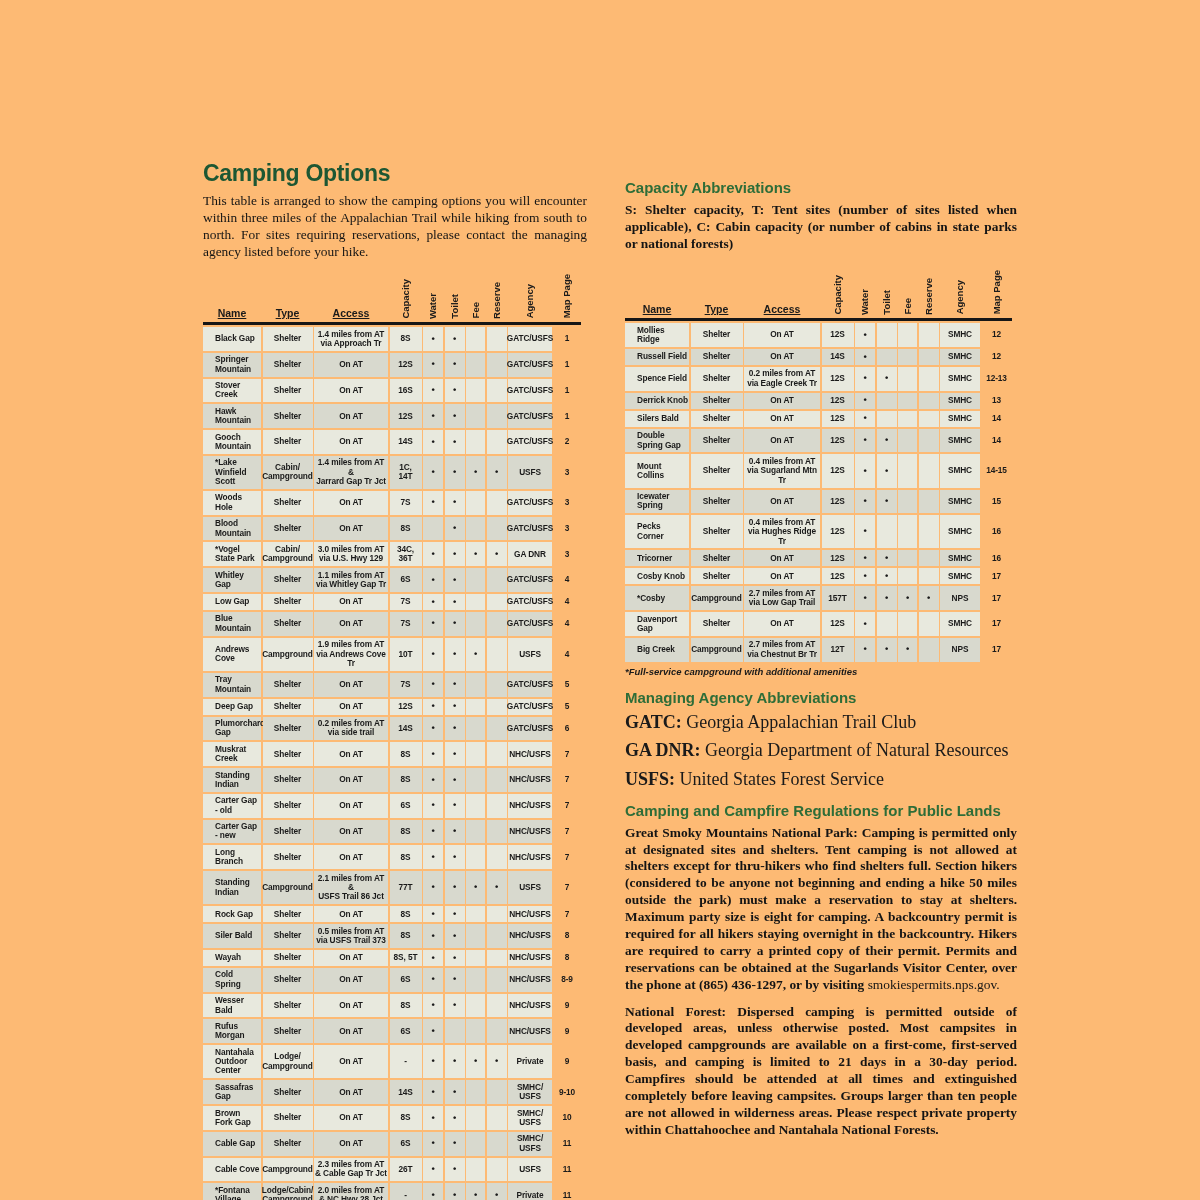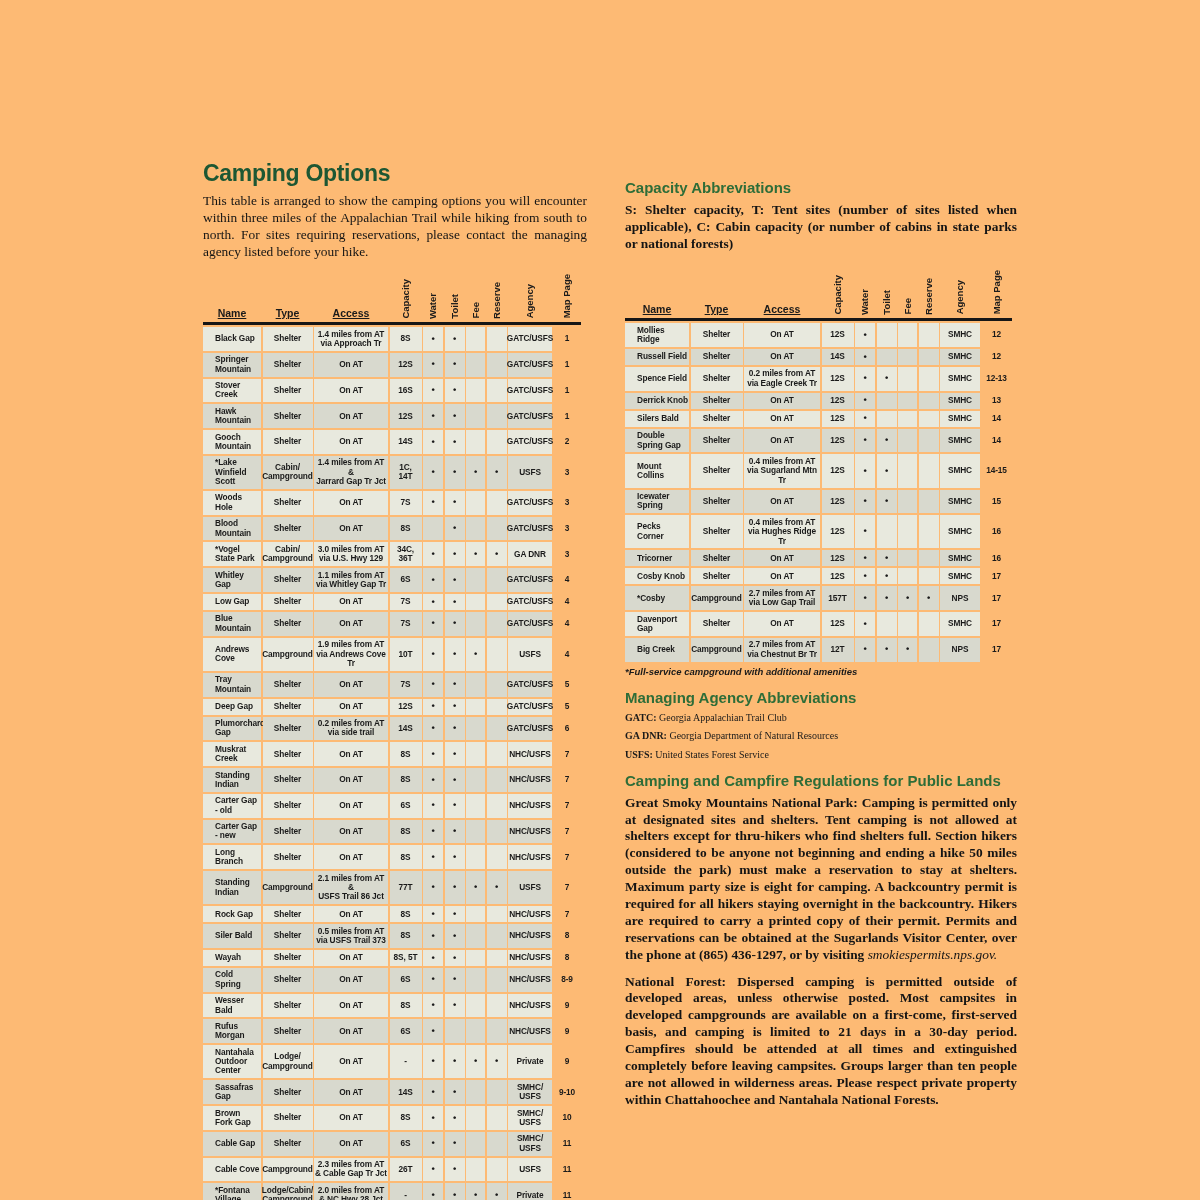--- a/index.html
+++ b/index.html
@@ -13,24 +13,24 @@
   .page-title{font-size:23px;font-weight:bold;color:var(--title_green,#1d5733);
               letter-spacing:-0.3px;margin:0 0 6px 0;}
   .section-title{font-size:15px;font-weight:bold;color:var(--heading_green,#2e6d38);
                  margin:12px 0 6px 0;}
   .section-title.first{margin-top:19px;}
 
   
   .serif{font-family:"Liberation Serif",serif;font-size:13.4px;line-height:1.26;
          text-align:justify;margin:0 0 8px 0;color:#141414;}
   .serif .b{font-weight:bold;}
-  .serif .i{font-style:italic;margin-top:36px;}
+  .serif .i{margin-top:36px;}
   .serif .n{font-weight:bold;}
 
-  .agency-line{font-family:"Liberation Serif",serif;font-size:10px;margin:0 0 7.5px 0;}
+  .agency-line{font-family:"Liberation Serif",serif;font-size:18px;margin:0 0 7.5px 0;}
   .agency-line .b{font-weight:bold;}
 
   
   .ctable{display:grid;column-gap:1.5px;row-gap:2px;margin-top:6px;}
   .ctable.left-cols{grid-template-columns:58px 50px 74px 32px 20px 20px 19px 20px 44px 27px;}
   .ctable.right-cols{grid-template-columns:64px 52px 76px 32px 20px 20px 19px 20px 40px 30px;}
   .hc{display:flex;align-items:flex-end;justify-content:center;height:50px;
       font-weight:bold;font-size:10.5px;padding-bottom:1px;text-decoration:underline;}
   .hc.hname{justify-content:center;}
   .vc{display:flex;align-items:flex-end;justify-content:center;height:50px;}

